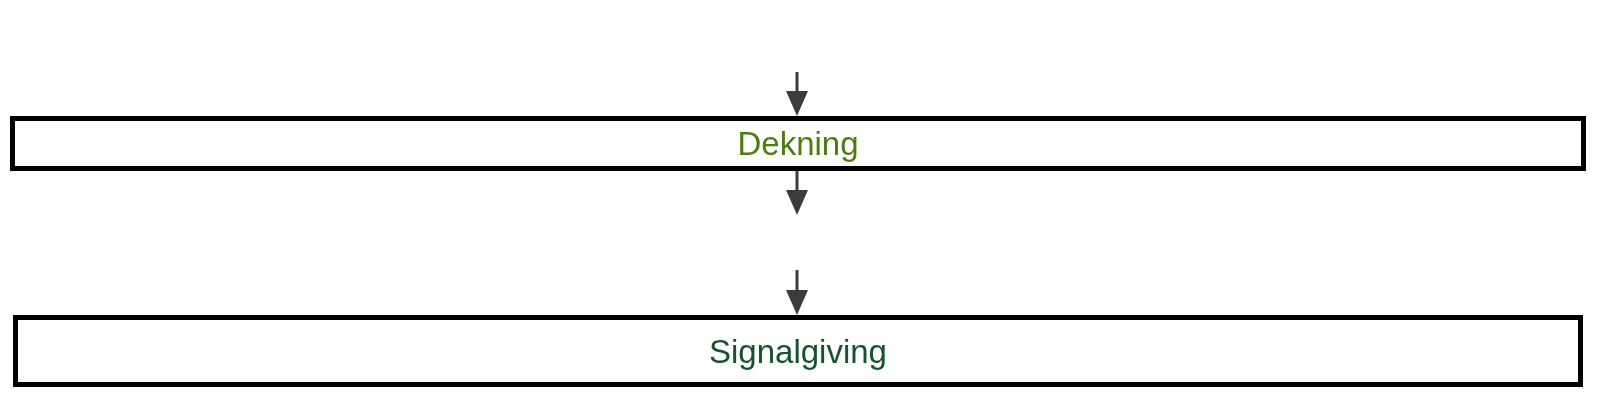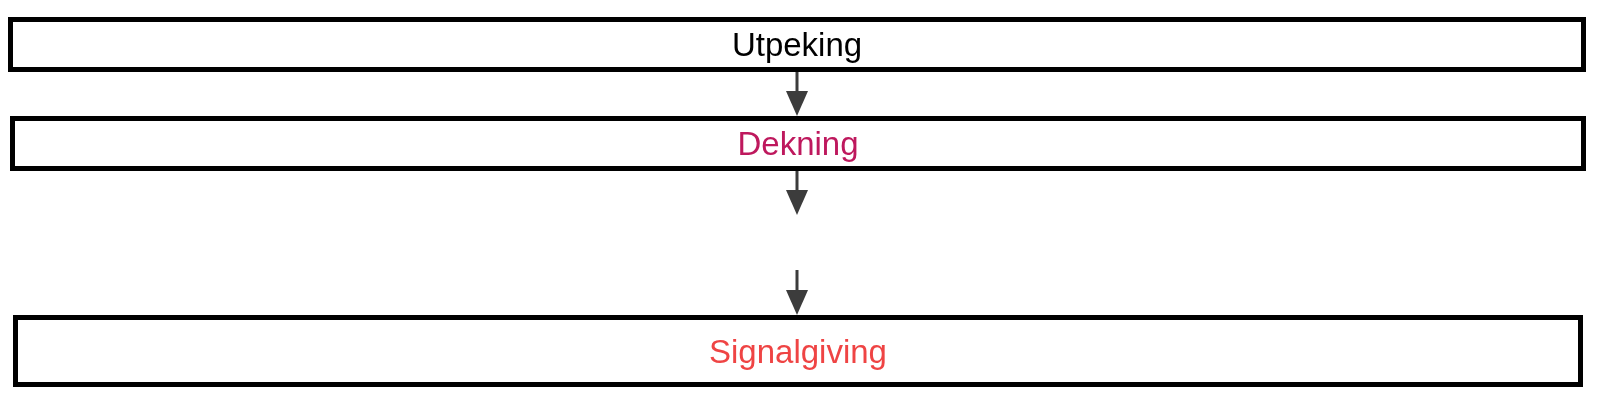--- a/index.html
+++ b/index.html
@@ -58,41 +58,38 @@
     border-left: 11px solid transparent;
     border-right: 11px solid transparent;
     border-top: 25px solid #3c3c3c;
   }
 </style>
 </head>
 <body>
 
 <div id="flowchart" style="background: rgb(255, 255, 255);">
 
-  <div class="step-box" style="left: 8px; top: 17px; width: 1578px; height: 55px; border-width: 5px; border-color: rgb(0, 0, 0); background: rgb(255, 255, 255);">
-    <span class="step-label" style="color: rgb(0, 0, 0);">Utpeking</span>
-  </div>
 
   <div class="connector" style="left: 777px; top: 72px; width: 40px; height: 44px;">
     <div class="connector-line" style="height: 20px; background: rgb(60, 60, 60);"></div>
     <div class="connector-head" style="border-top-color: rgb(60, 60, 60);"></div>
   </div>
 
   <div class="step-box" style="left: 10px; top: 116px; width: 1576px; height: 55px; border-width: 5px; border-color: rgb(0, 0, 0); background: rgb(255, 255, 255);">
-    <span class="step-label" style="color: #be185d;">Dekning</span>
+    <span class="step-label" style="color: #4d7c0f;">Dekning</span>
   </div>
 
   <div class="connector" style="left: 777px; top: 171px; width: 40px; height: 44px;">
     <div class="connector-line" style="height: 20px; background: rgb(60, 60, 60);"></div>
     <div class="connector-head" style="border-top-color: rgb(60, 60, 60);"></div>
   </div>
 
 
   <div class="connector" style="left: 777px; top: 270px; width: 40px; height: 45px;">
     <div class="connector-line" style="height: 21px; background: rgb(60, 60, 60);"></div>
     <div class="connector-head" style="border-top-color: rgb(60, 60, 60);"></div>
   </div>
 
   <div class="step-box" style="left: 13px; top: 315px; width: 1570px; height: 72px; border-width: 5px; border-color: rgb(0, 0, 0); background: rgb(255, 255, 255);">
-    <span class="step-label" style="color: #ef4444;">Signalgiving</span>
+    <span class="step-label" style="color: #14532d;">Signalgiving</span>
   </div>
 
 </div>
 
 </body></html>

